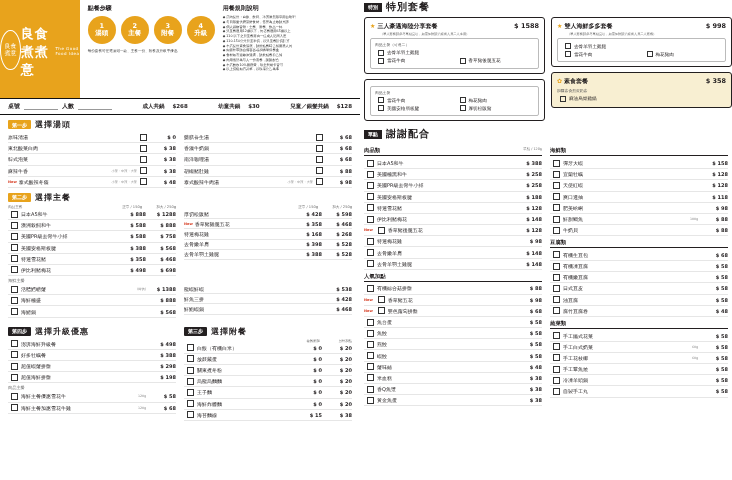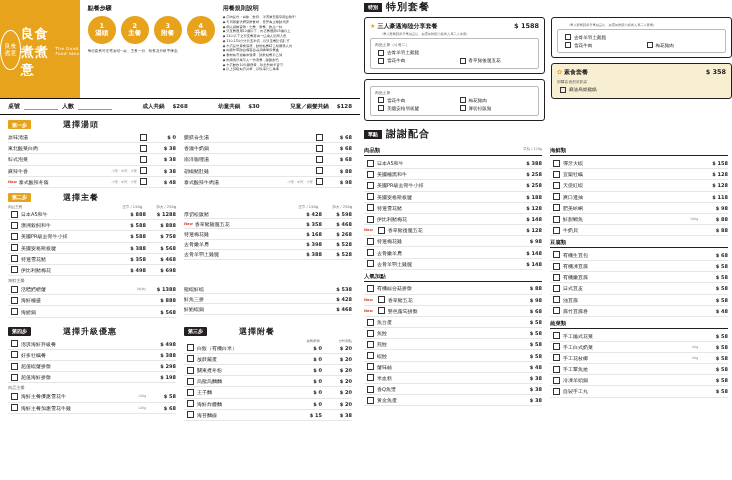--- a/index.html
+++ b/index.html
@@ -45,21 +45,21 @@
      border-bottom:1px solid #111; padding:3px 8px; font-size:6px; }
   .numbar .lbl { font-weight:bold; }
   .numbar .line { display:inline-block; width:34px; border-bottom:1px solid #999; height:7px;}
   .numbar .price { font-weight:bold; margin-left:auto; font-size:5.5px;}
   .numbar .price span { margin-left:6px; }
 
   
   .sec-head { display:flex; align-items:center; gap:4px; margin:4px 0 2px 0; }
   .sec-tag { background:#e8a31c; color:#fff; font-size:5px; font-weight:bold;
      padding:1.5px 4px; border-radius:1px; }
-  .sec-name { font-size:8px; font-weight:bold; letter-spacing:1px;margin-left:28px; }
+  .sec-name { font-size:8px; font-weight:bold; letter-spacing:1px; }
   .sec-head.dark .sec-tag { background:#231f20; }
 
   .cols { display:flex; gap:8px; }
   .col { flex:1; }
 
   .row { display:flex; align-items:center; font-size:5px; padding:1.6px 0;
      border-bottom:0.4px solid #e6e6e6; }
   .row .nm { flex:1; white-space:nowrap; overflow:hidden; }
   .row .sm { font-size:3.2px; color:#888; margin-left:2px; }
   .row .new { color:#d8442b; font-size:3.6px; font-weight:bold; margin-right:2px; }
@@ -513,20 +513,25 @@
                   <span class="chk"></span>
                   <span>厚切松阪豬</span>
                 </div>
             </div>
           </div>
         </div>
       </div>
 
       <div style="flex:1">
         <div class="rbox">
+          <div class="set-title">
+            <span class="ico">★</span>
+            <span>雙人海鮮多多套餐</span>
+            <span class="set-price">$ 998</span>
+          </div>
           <div class="set-note">（單人套餐請參考單點品項，如需加購請洽服務人員二人套餐）</div>
           <div class="inner-box">
             <div class="opt">
                 <span class="chk"></span>
                 <span>去骨羊羽土雞腿</span>
               </div>
             <div class="opt-2">
               <div class="opt">
                   <span class="chk"></span>
                   <span>雪花牛肉</span>

